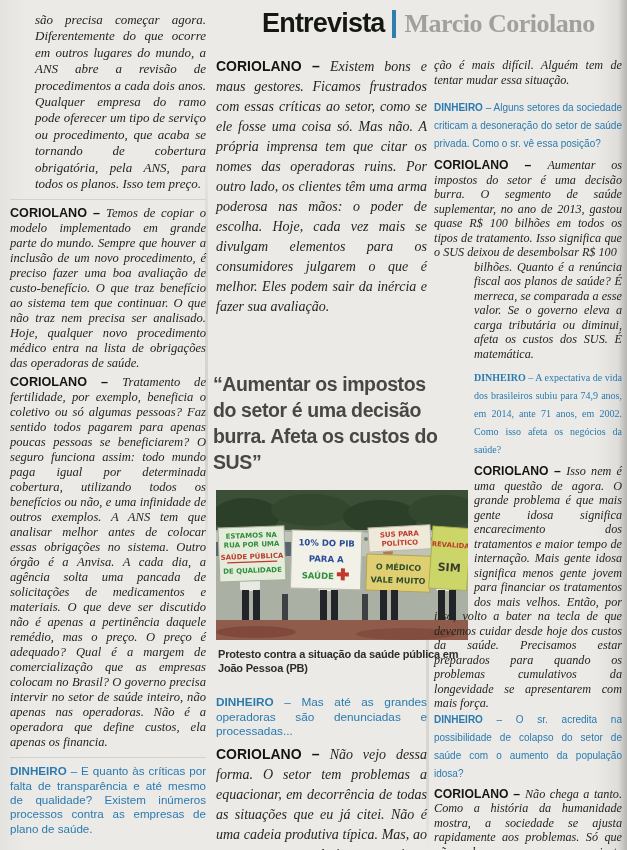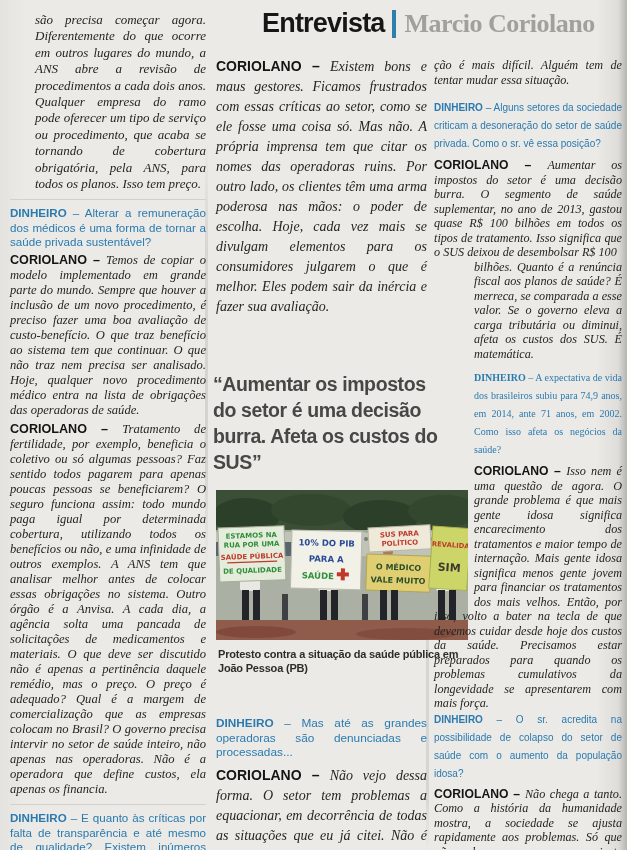--- a/index.html
+++ b/index.html
@@ -55,21 +55,21 @@
     font-size:19.5px; line-height:26px; font-weight:bold;
     letter-spacing:-0.4px; text-align:left; color:#474745;
   }
   .photo-wrap { width:252px; margin-top:15px; }
   .photo-wrap svg { display:block; }
   .caption {
     width:246px; margin:7px 0 0 2px;
     font-size:11px; line-height:14px; font-weight:bold;
     letter-spacing:-0.2px; color:#2e2d29;
   }
-  .col-mid .question { margin-top:41px; }
+  .col-mid .question { margin-top:20px; }
   .col-mid .ans.after-q { margin-top:5px; }
 
   
   .col-right { position:absolute; left:434px; top:58px; width:188px; }
   .col-right .ans { font-size:12.2px; line-height:14.5px; }
   .col-right .question { font-size:10px; line-height:18px; }
   .overhang { float:left; width:34px; height:336px; margin:2px 6px 0 0; }
   .m-t12 { margin-top:12px; } .m-t10 { margin-top:8px;font-family:Liberation Serif, serif; }
   .m-t8 { } .m-t5 { margin-top:5px; } .m-t4 { margin-top:4px; }
 
@@ -88,21 +88,20 @@
 
   <div class="header">
     <span class="section">Entrevista</span>
     <span class="bar"></span>
     <span class="person">Marcio Coriolano</span>
   </div>
 
   <div class="col-left">
     <p class="ans intro">são precisa começar agora. Diferentemente do que ocorre em outros lugares do mundo, a ANS abre a revisão de procedimentos a cada dois anos. Qualquer empresa do ramo pode oferecer um tipo de serviço ou procedimento, que acaba se tornando de cobertura obrigatória, pela ANS, para todos os planos. Isso tem preço.</p>
     <div class="rule"></div>
-    <p class="question"><span class="q-label">DINHEIRO</span> <span>– Alterar a remuneração dos médicos é uma forma de tornar a saúde privada sustentável?</span></p>
     <p class="ans m-t4"><span class="speaker">CORIOLANO – </span><span>Temos de copiar o modelo implementado em grande parte do mundo. Sempre que houver a inclusão de um novo procedimento, é preciso fazer uma boa avaliação de custo-benefício. O que traz benefício ao sistema tem que continuar. O que não traz nem precisa ser analisado. Hoje, qualquer novo procedimento médico entra na lista de obrigações das operadoras de saúde.</span></p>
     <p class="ans m-t4"><span class="speaker">CORIOLANO – </span><span>Tratamento de fertilidade, por exemplo, beneficia o coletivo ou só algumas pessoas? Faz sentido todos pagarem para apenas poucas pessoas se beneficiarem? O seguro funciona assim: todo mundo paga igual por determinada cobertura, utilizando todos os benefícios ou não, e uma infinidade de outros exemplos. A ANS tem que analisar melhor antes de colocar essas obrigações no sistema. Outro órgão é a Anvisa. A cada dia, a agência solta uma pancada de solicitações de medicamentos e materiais. O que deve ser discutido não é apenas a pertinência daquele remédio, mas o preço. O preço é adequado? Qual é a margem de comercialização que as empresas colocam no Brasil? O governo precisa intervir no setor de saúde inteiro, não apenas nas operadoras. Não é a operadora que define custos, ela apenas os financia.</span></p>
     <div class="rule"></div>
     <p class="question"><span class="q-label">DINHEIRO</span> <span>– E quanto às críticas por falta de transparência e até mesmo de qualidade? Existem inúmeros processos contra as empresas de plano de saúde.</span></p>
   </div>
 
   <div class="col-mid">
     <p class="ans"><span class="speaker">CORIOLANO – </span><span>Existem bons e maus gestores. Ficamos frustrados com essas críticas ao setor, como se ele fosse uma coisa só. Mas não. A própria imprensa tem que citar os nomes das operadoras ruins. Por outro lado, os clientes têm uma arma poderosa nas mãos: o poder de escolha. Hoje, cada vez mais se divulgam elementos para os consumidores julgarem o que é melhor. Eles podem sair da inércia e fazer sua avaliação.</span></p>
 
     <div class="quote">“Aumentar os impostos do setor é uma decisão burra. Afeta os custos do SUS”</div>

